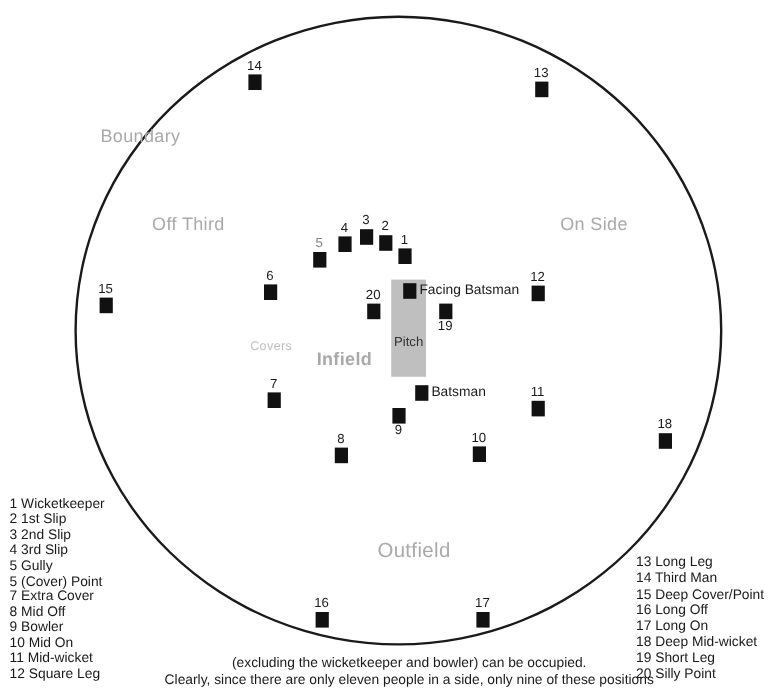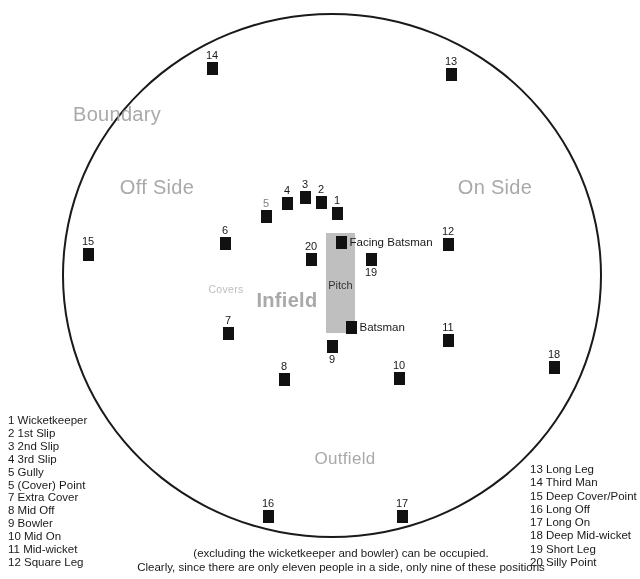--- a/index.html
+++ b/index.html
@@ -23,35 +23,35 @@
     box-sizing: border-box;
     background: transparent;
   }
 
   
   .region {
     position: absolute;
     transform: translate(-50%, -50%);
     color: var(--region-text, #a9a9a9);
     white-space: nowrap;
-    font-size: 20px;
+    font-size: 15px;
     letter-spacing: 0.3px;
   }
   .region.boundary  { left: 117px; top: 114px; }
   .region.off-side  { left: 157px; top: 187px; }
   .region.on-side   { left: 495px; top: 187px; }
   .region.infield   { left: 287px; top: 300px; font-weight: bold; }
   .region.outfield  { left: 345px; top: 459px; font-size: 17px; }
   .region.covers    { left: 226px; top: 289px; font-size: 10.5px; color: var(--covers-text, #bdbdbd); }
 
   
   .pitch {
     position: absolute;
     left: 326px; top: 233px;
-    width: 29px; height: 100px;
+    width: 29px; height: 81px;
     background: var(--pitch-fill, #bfbfbf);
   }
   .pitch-label {
     position: absolute;
     left: 50%; top: 46px;
     transform: translateX(-50%);
     font-size: 11px;
     color: #333333;
     white-space: nowrap;
   }
@@ -120,21 +120,21 @@
   }
 </style>
 </head>
 <body>
 
 <div class="stage">
 
   <div class="boundary-circle"></div>
 
   <div class="region boundary">Boundary</div>
-  <div class="region off-side">Off Side</div>
+  <div class="region off-side">Off Third</div>
   <div class="region on-side">On Side</div>
   <div class="region covers">Covers</div>
   <div class="region infield">Infield</div>
   <div class="region outfield">Outfield</div>
 
   <div class="pitch">
     <div class="pitch-label">Pitch</div>
   </div>
 
   <div class="batsman-marker facing">

